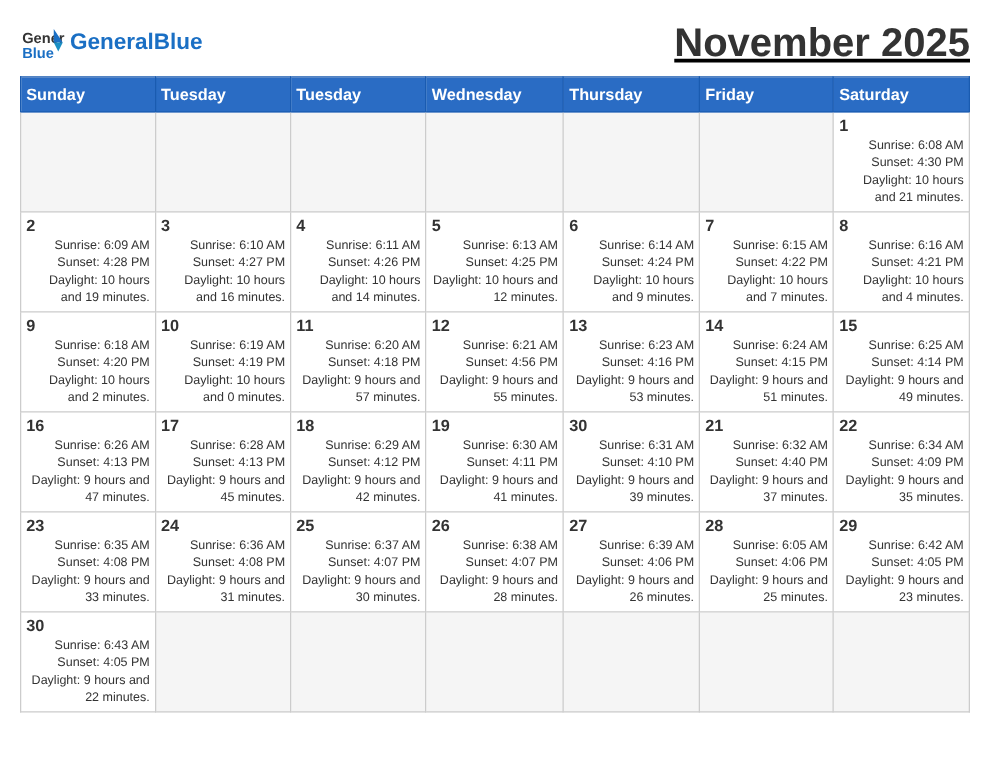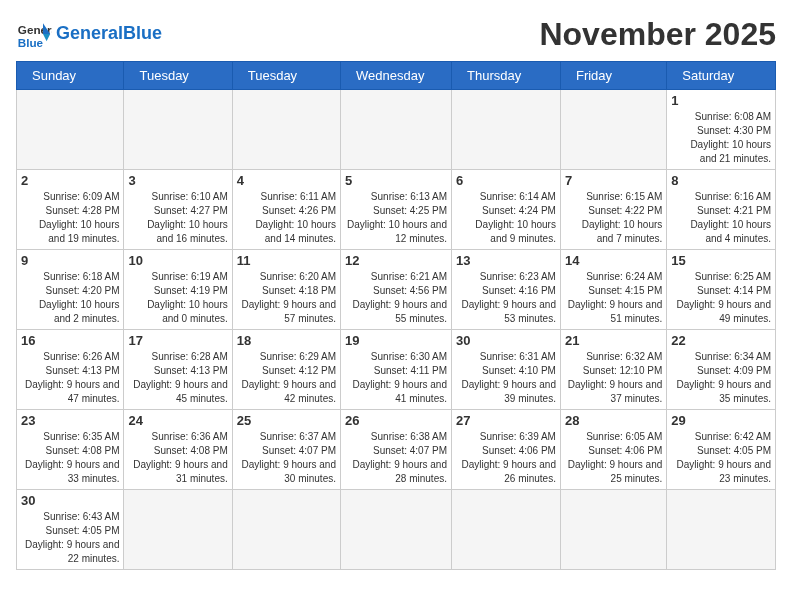--- a/index.html
+++ b/index.html
@@ -26,41 +26,42 @@
       font-weight: bold;
       color: #333;
       line-height: 1.1;
     }
     .logo-text span { color: #1a6fc4; }
     .logo-icon {
       width: 36px;
       height: 36px;
     }
     .title-block {
+      text-decoration: underline;
     }
     .month-year {
       font-size: 32px;
       font-weight: bold;
       color: #333;
     }
     .location {
       font-size: 15px;
       color: #555;
     }
     .calendar-table {
       width: 100%;
       border-collapse: collapse;
       border: 1px solid #ccc;
     }
     .calendar-table th {
       background-color: #2a6cc4;
       color: #fff;
       font-size: 13px;
-      font-weight: normal;
-      padding: 6px 15px;
+      font-weight: bold;
+      padding: 6px 4px;
       text-align: left;
       border: 1px solid #1a5bb0;
     }
     .calendar-table td {
       vertical-align: top;
       border: 1px solid #ccc;
       padding: 3px 4px;
       width: 113px;
       min-height: 70px;
       font-size: 10.5px;
@@ -250,21 +251,21 @@
         </td>
         <td>
           <div class="day-number">30</div>
           <div class="day-info">Sunrise: 6:31 AM
 Sunset: 4:10 PM
 Daylight: 9 hours and 39 minutes.</div>
         </td>
         <td>
           <div class="day-number">21</div>
           <div class="day-info">Sunrise: 6:32 AM
-Sunset: 12:10 PM
+Sunset: 4:40 PM
 Daylight: 9 hours and 37 minutes.</div>
         </td>
         <td>
           <div class="day-number">22</div>
           <div class="day-info">Sunrise: 6:34 AM
 Sunset: 4:09 PM
 Daylight: 9 hours and 35 minutes.</div>
         </td>
       </tr>
       <tr class="week-row">

